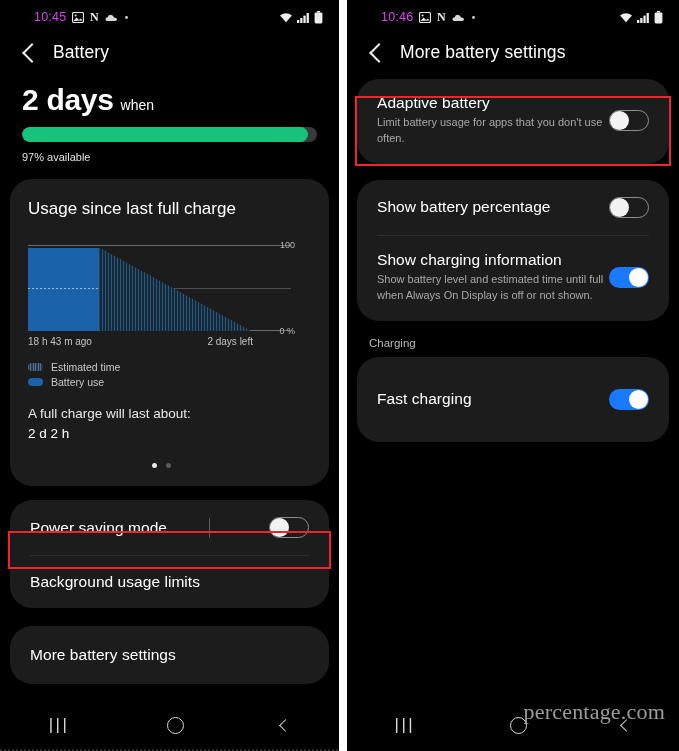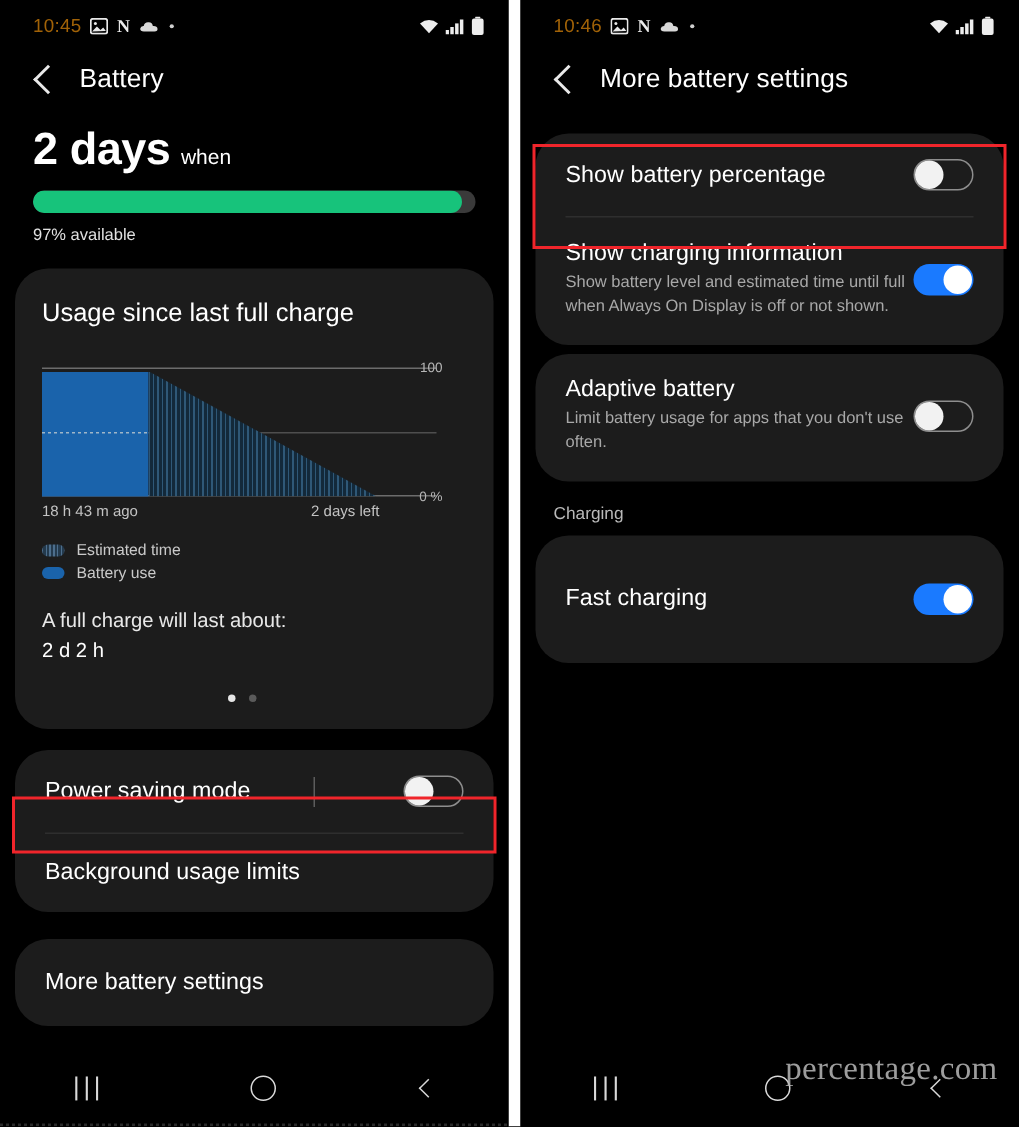--- a/index.html
+++ b/index.html
@@ -15,21 +15,21 @@
   .phone.left{ width:339px; }
   .gutter{ width:8px; height:751px; background:#fff; }
   .phone.right{ width:332px; }
 
   
   .statusbar{
     height:34px; display:flex; align-items:center;
     padding:0 16px 0 22px; justify-content:space-between;
   }
   .sb-left{ display:flex; align-items:center; gap:6px; }
-  .sb-time{ color:#a16207; font-size:12.5px; letter-spacing:.2px; }
+  .sb-time{ color:#d946ef; font-size:12.5px; letter-spacing:.2px;margin-left:12px; }
   .sb-right{ display:flex; align-items:center; gap:4px; }
   .ic{ display:inline-flex; align-items:center; justify-content:center; }
 
   
   .titlebar{ display:flex; align-items:center; gap:14px; padding:8px 0 10px 22px; }
   .backchev{ width:14px; height:14px; border-left:2px solid #e9e9e9; border-bottom:2px solid #e9e9e9;
              transform:rotate(45deg); margin-left:3px; }
   .title{ color:#fff; font-size:17.5px; font-weight:400; letter-spacing:.1px; }
 
   
@@ -308,51 +308,51 @@
             </svg>
         </span>
       </div>
     </div>
 
     <div class="titlebar">
       <span class="backchev"></span>
       <span class="title">More battery settings</span>
     </div>
 
+    <div class="rowcard" style="margin-top:6px;">
+      <div class="row" style="padding:15px 20px 17px 20px;">
+        <span class="rtext">
+          <span class="rlabel">Adaptive battery</span>
+          <span class="rsub" style="display:block; max-width:232px;">Limit battery usage for apps that you don't use often.</span>
+        </span>
+        <span class="tgl off">
+            <span class="knob"></span>
+          </span>
+      </div>
+    </div>
+
     <div class="rowcard" style="margin-top:16px;">
       <div class="row">
         <span class="rlabel">Show battery percentage</span>
         <span class="tgl off">
             <span class="knob"></span>
           </span>
       </div>
       <div class="divider"></div>
       <div class="row" style="padding:15px 20px 17px 20px;">
         <span class="rtext">
           <span class="rlabel">Show charging information</span>
           <span class="rsub" style="display:block; max-width:244px;">Show battery level and estimated time until full when Always On Display is off or not shown.</span>
         </span>
         <span class="tgl on">
             <span class="knob"></span>
           </span>
       </div>
     </div>
 
-    <div class="rowcard" style="margin-top:6px;">
-      <div class="row" style="padding:15px 20px 17px 20px;">
-        <span class="rtext">
-          <span class="rlabel">Adaptive battery</span>
-          <span class="rsub" style="display:block; max-width:232px;">Limit battery usage for apps that you don't use often.</span>
-        </span>
-        <span class="tgl off">
-            <span class="knob"></span>
-          </span>
-      </div>
-    </div>
-
     <div class="grouphdr">Charging</div>
 
     <div class="rowcard" style="margin-top:0;">
       <div class="row" style="padding:32px 20px;">
         <span class="rlabel">Fast charging</span>
         <span class="tgl on">
             <span class="knob"></span>
           </span>
       </div>
     </div>

